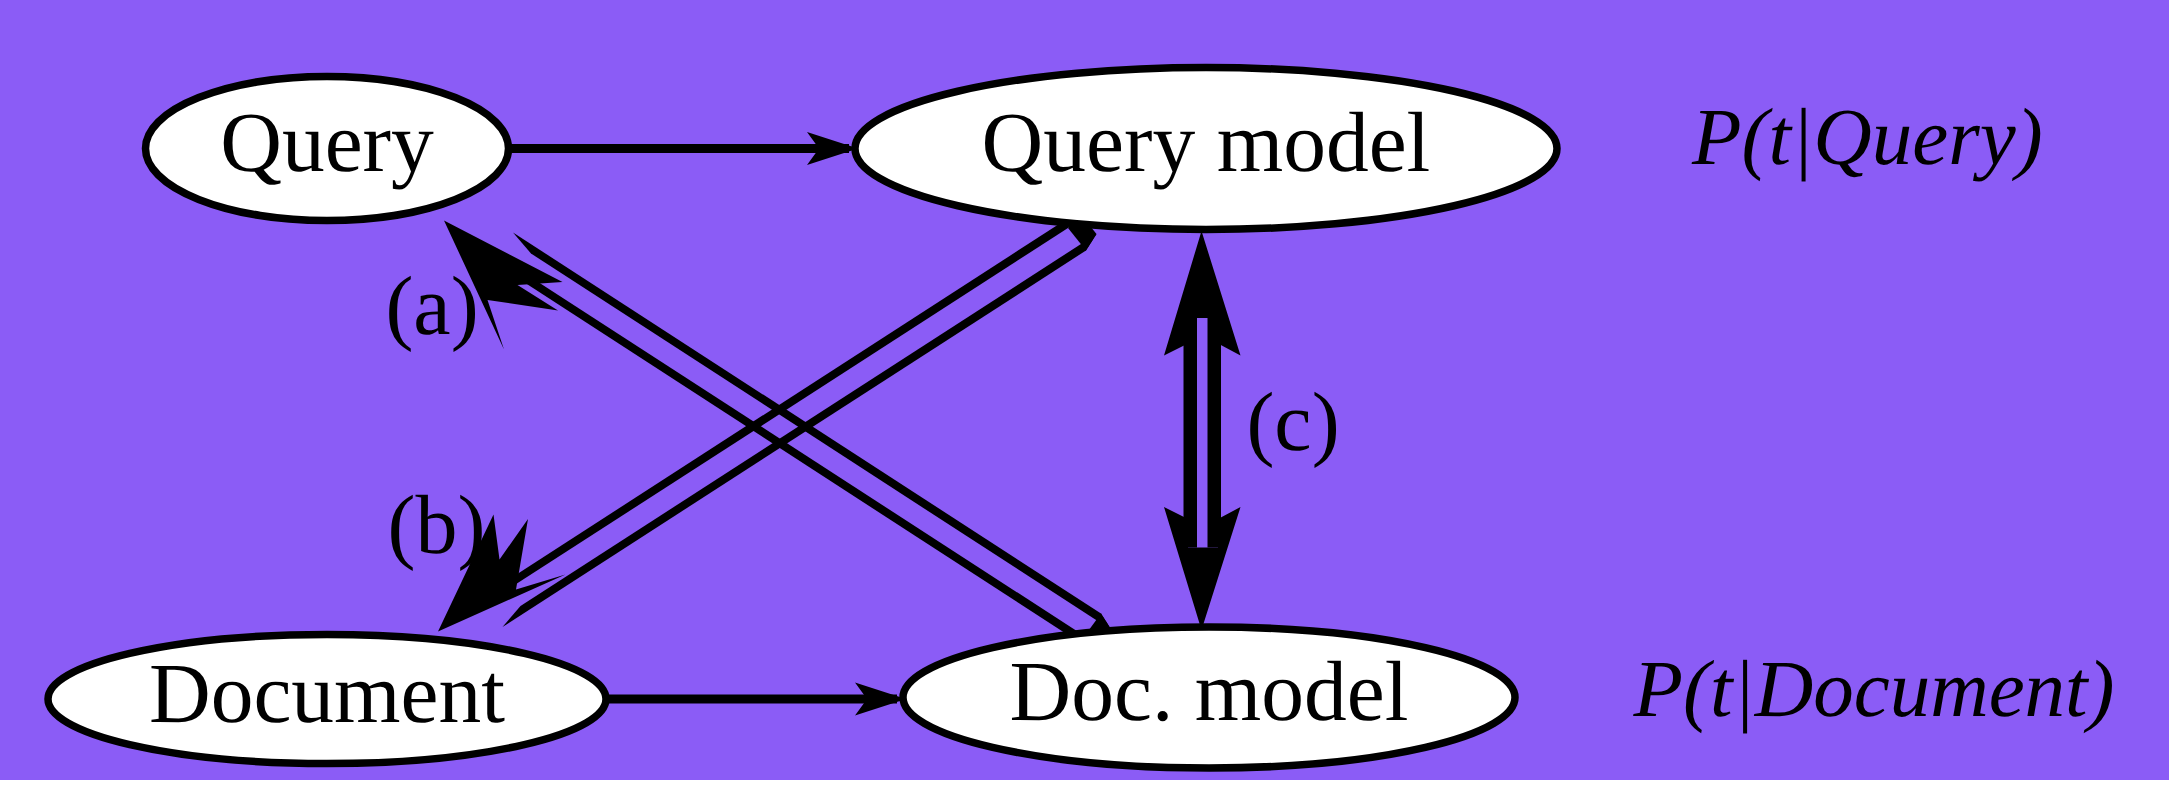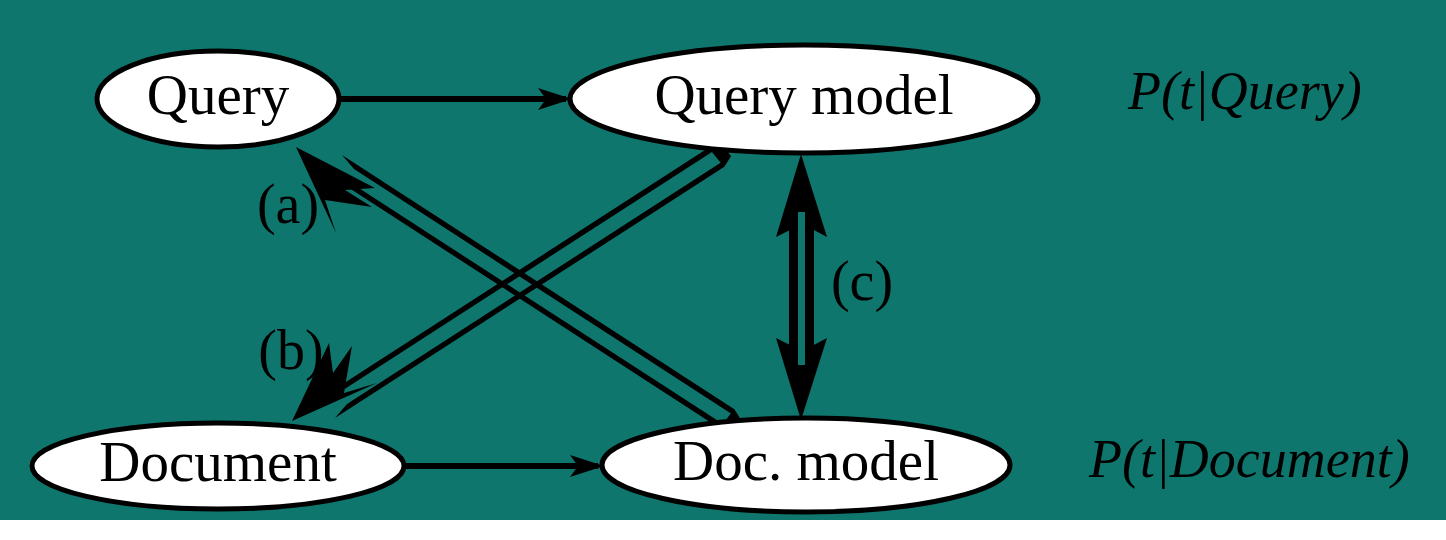--- a/index.html
+++ b/index.html
@@ -8,21 +8,21 @@
     padding: 0;
     background: #ffffff;
   }
   body {
     font-family: "Liberation Serif", serif;
   }
   #diagram-root {
     position: relative;
     width: 1446px;
     height: 520px;
-    background: #0f766e;
+    background: #8b5cf6;
     overflow: hidden;
   }
   #diagram-svg {
     position: absolute;
     left: 0;
     top: 0;
     width: 1446px;
     height: 540px;
     display: block;
   }

